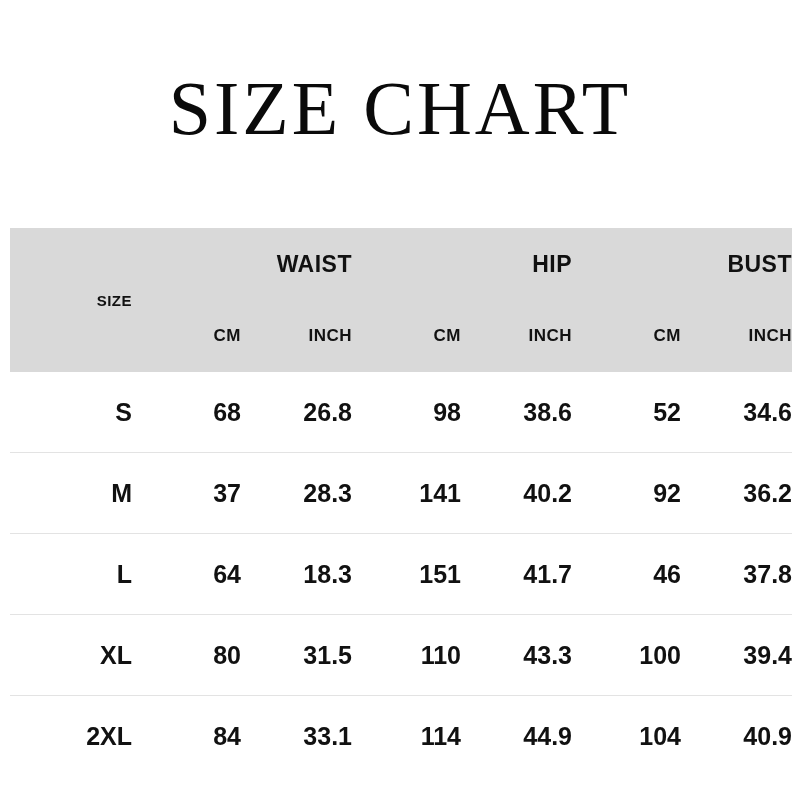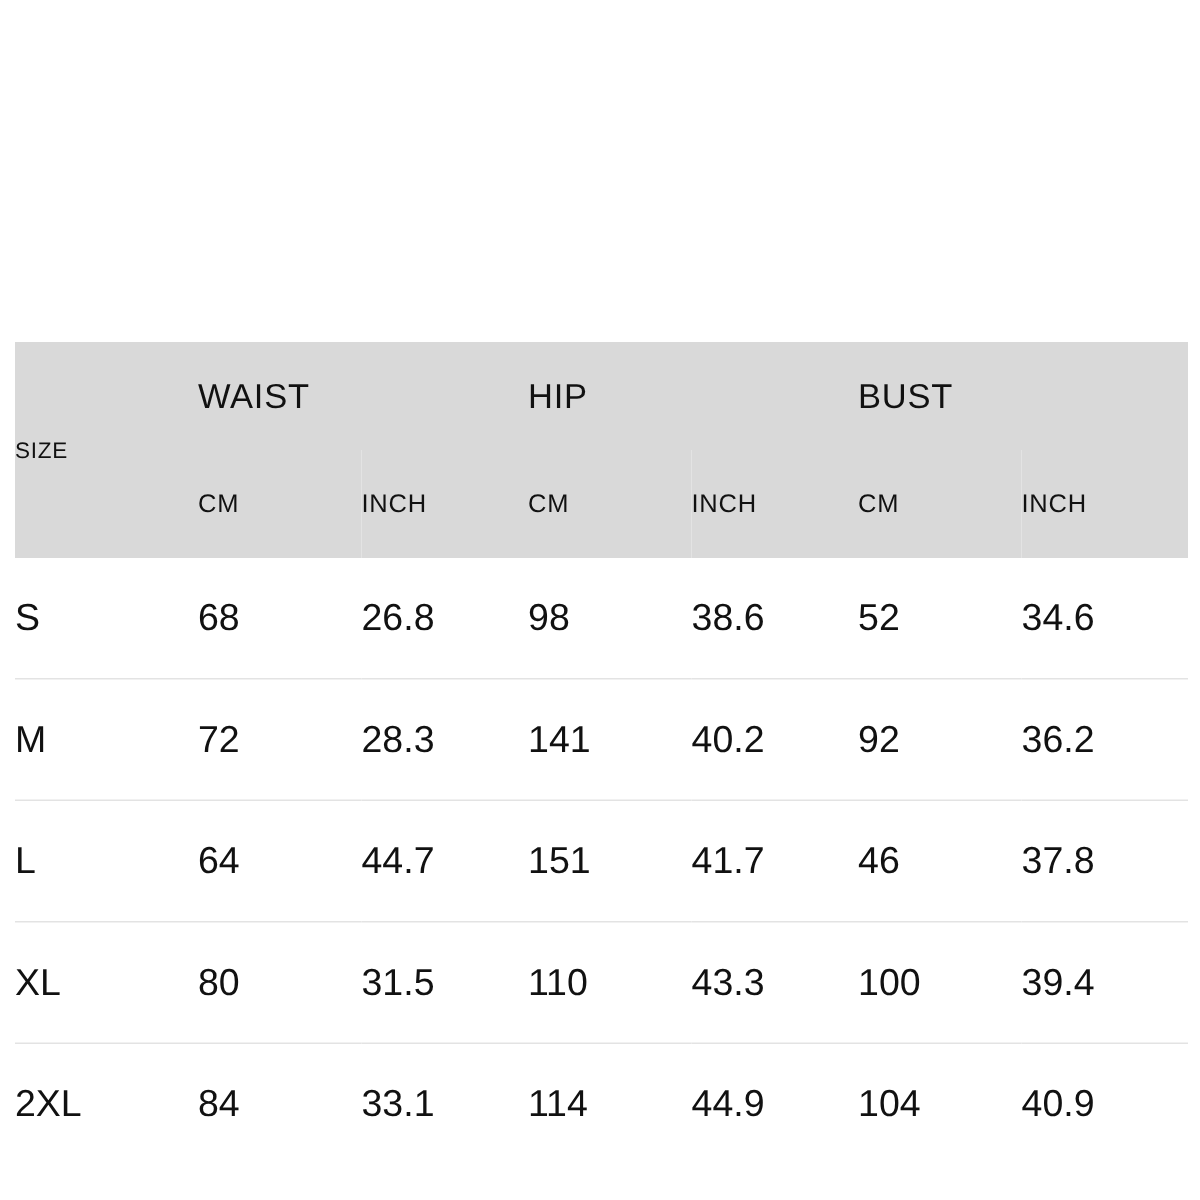--- a/index.html
+++ b/index.html
@@ -38,23 +38,23 @@
     left: 10px;
     width: 780px;
   }
   table.size-chart {
     border-collapse: collapse;
     width: 780px;
     table-layout: fixed;
   }
   table.size-chart td,
   table.size-chart th {
-    text-align: left;
+    text-align: right;
     vertical-align: middle;
-    font-weight: 400;
+    font-weight: 700;
     color: #111111;
     padding: 0;
   }
   
   .hdr-cell {
     background: #d9d9d9;
     font-size: 23px;
     letter-spacing: 0.5px;
   }
   .hdr-group {
@@ -80,20 +80,21 @@
   }
   .col-size { width: 122px; }
   .col-num  { width: 109px; }
   .col-num-wide { width: 111px; }
 </style>
 </head>
 <body>
 
 <div class="page">
 
+  <div class="title">SIZE CHART</div>
 
   <div class="chart-wrap">
     <table class="size-chart">
       <colgroup>
         <col class="col-size">
         <col class="col-num">
         <col class="col-num-wide">
         <col class="col-num">
         <col class="col-num-wide">
         <col class="col-num">
@@ -120,31 +121,31 @@
           <td>S</td>
           <td>68</td>
           <td>26.8</td>
           <td>98</td>
           <td>38.6</td>
           <td>52</td>
           <td>34.6</td>
         </tr>
         <tr>
           <td>M</td>
-          <td>72</td>
+          <td>37</td>
           <td>28.3</td>
           <td>141</td>
           <td>40.2</td>
           <td>92</td>
           <td>36.2</td>
         </tr>
         <tr>
           <td>L</td>
           <td>64</td>
-          <td>44.7</td>
+          <td>18.3</td>
           <td>151</td>
           <td>41.7</td>
           <td>46</td>
           <td>37.8</td>
         </tr>
         <tr>
           <td>XL</td>
           <td>80</td>
           <td>31.5</td>
           <td>110</td>

